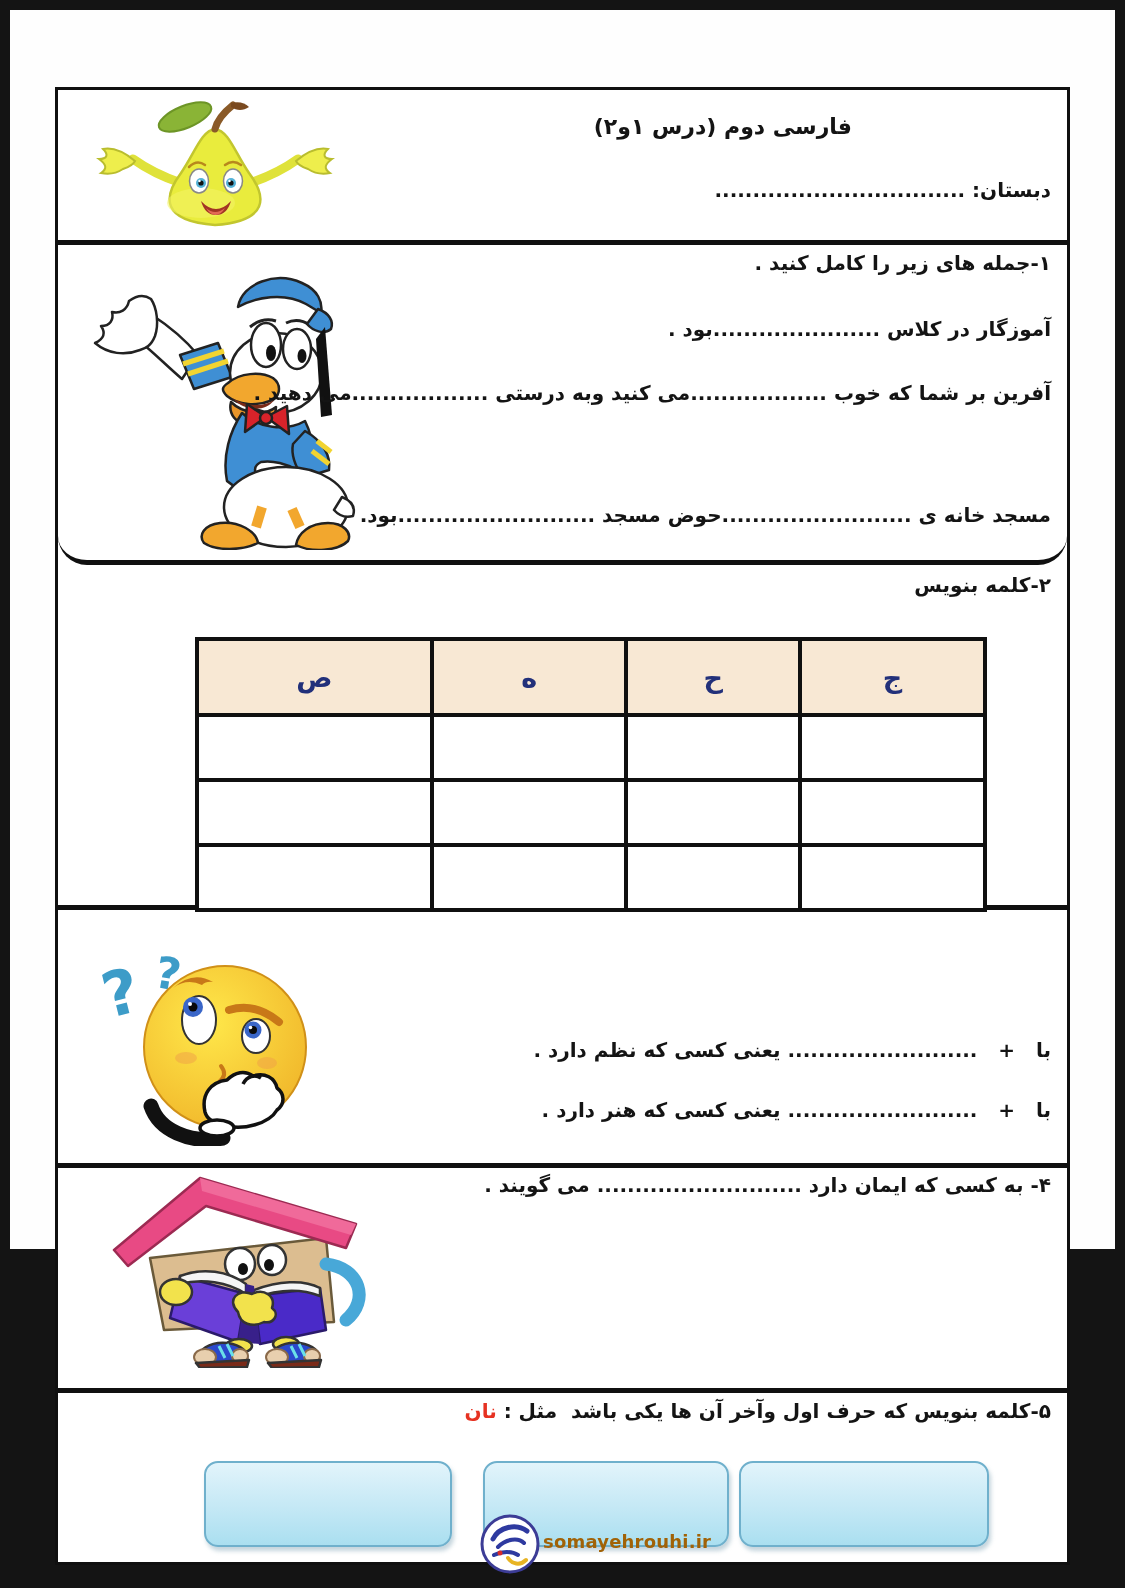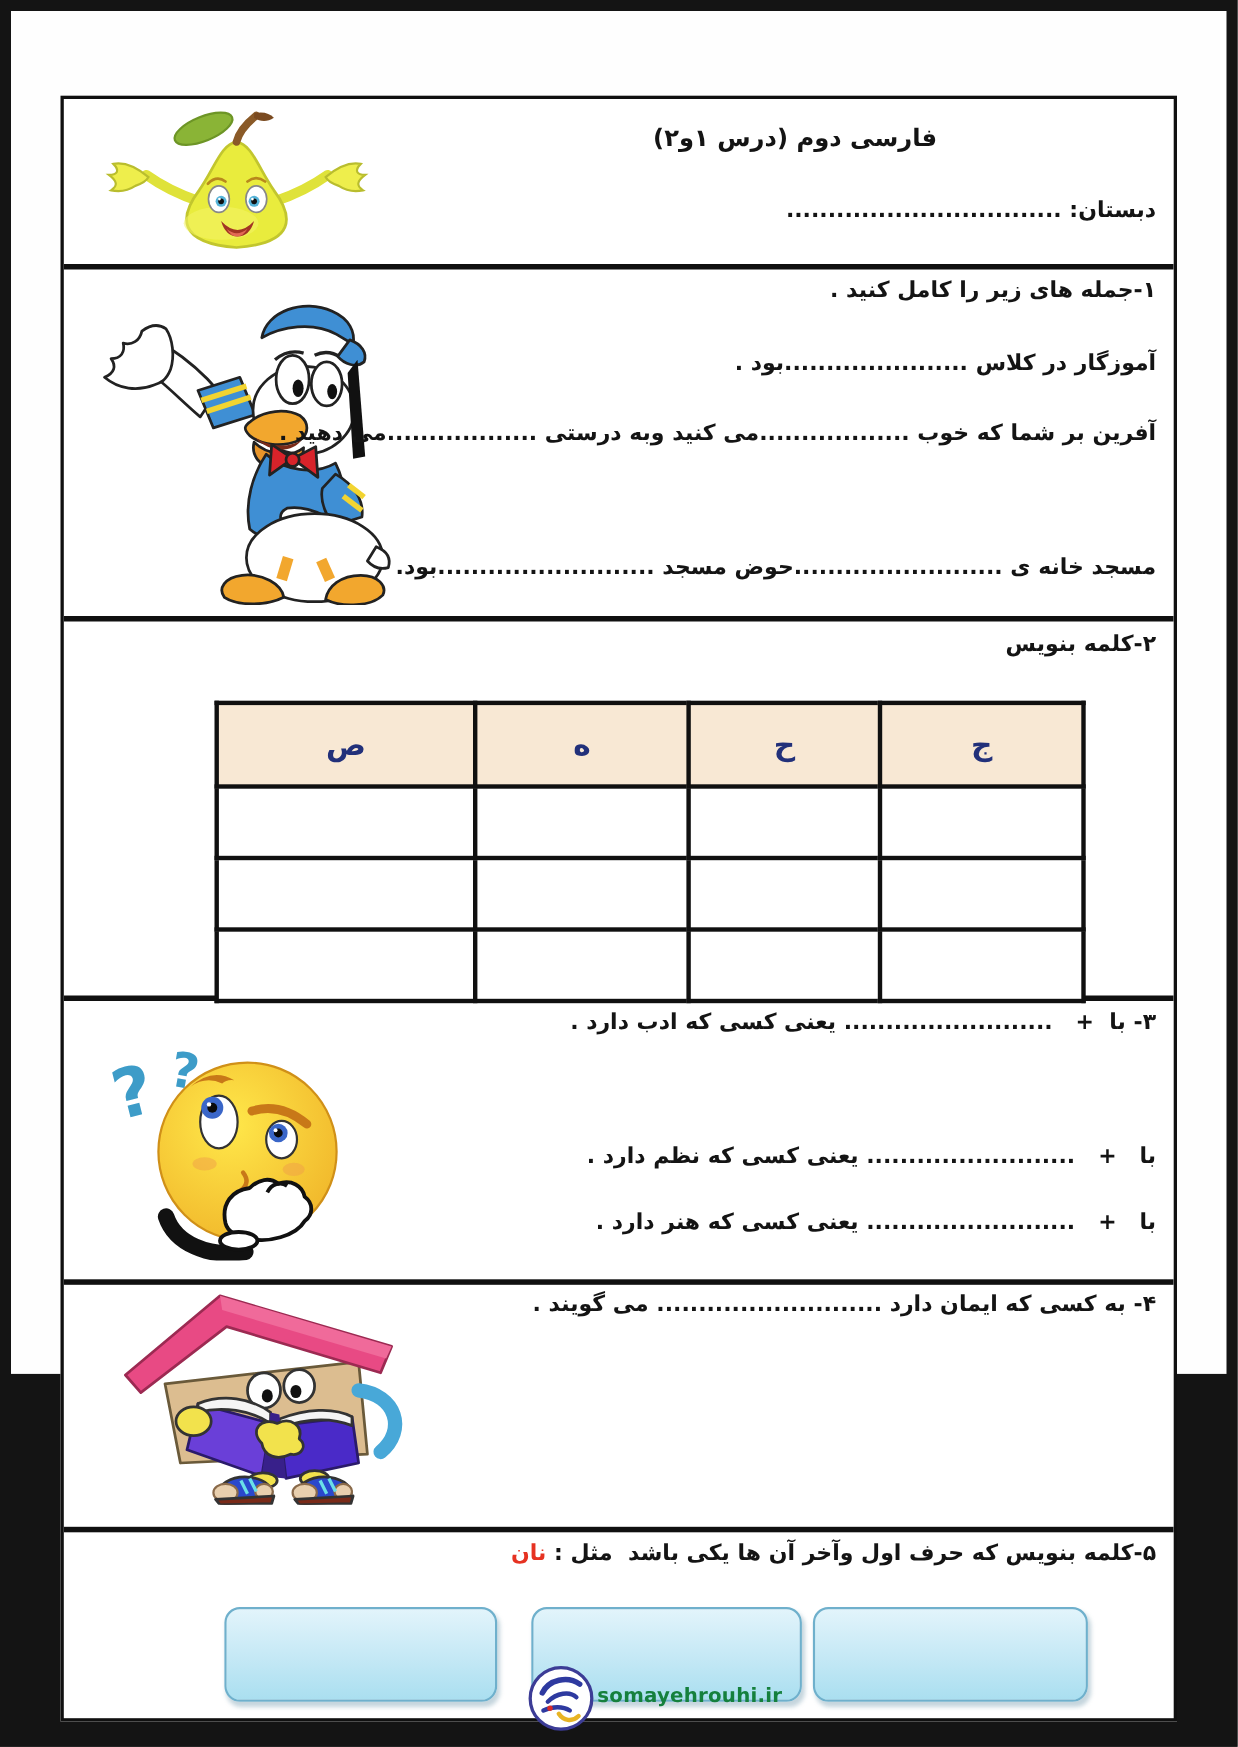--- a/index.html
+++ b/index.html
@@ -3,21 +3,21 @@
 <meta charset="utf-8">
 <style>
   html,body{margin:0;padding:0;background:#333;}
   .page{position:relative;width:1125px;height:1588px;background:#141414;overflow:hidden;
         font-family:"DejaVu Sans",sans-serif;}
   .paper{position:absolute;left:10px;top:10px;width:1105px;height:1239px;background:#fefefe;}
   .sheet{position:absolute;left:45px;top:77px;width:1015px;height:1478px;border:3px solid #101010;
          box-sizing:border-box;background:#fff;overflow:hidden;}
   .sec{position:relative;border-bottom:5px solid #101010;}
   .sec.header{height:150px;}
-  .sec.s1{height:315px;}
+  .sec.s1{height:315px;border-radius:29px;}
   .sec.s2{height:340px;}
   .sec.s3{height:253px;}
   .sec.s4{height:220px;}
   .sec.s5{height:172px;border-bottom:none;text-align:center;}
   .line{position:absolute;right:16px;direction:rtl;font-weight:700;font-size:20px;color:#141414;
         white-space:pre;font-family:"DejaVu Sans",sans-serif;}
   .title{position:absolute;right:215px;top:24px;direction:rtl;font-weight:700;font-size:22px;
          color:#141414;white-space:pre;}
   .illu{position:absolute;}
   .red{color:#e63222;}
@@ -28,21 +28,21 @@
                    text-align:center;vertical-align:middle;}
   .wtable .erow td{height:59px;background:#fff;}
   
   .abox{position:absolute;top:68px;height:82px;border:2px solid #6fb0cc;border-radius:14px;
         background:linear-gradient(180deg,#e2f4fb 0%,#c4e8f5 55%,#aadff0 100%);
         box-shadow:2px 4px 4px rgba(110,150,170,.4);}
   .abox.b1{left:146px;width:244px;}
   .abox.b2{left:425px;width:242px;}
   .abox.b3{left:681px;width:246px;}
   .watermark-text{position:absolute;left:533px;top:1521px;font-size:18px;font-weight:700;
-                  color:#15803d;letter-spacing:.2px;}
+                  color:#a16207;letter-spacing:.2px;}
   .logo{position:absolute;left:468px;top:1502px;}
 </style>
 </head>
 <body>
 
 <div class="page">
  <div class="paper">
   <div class="sheet">
 
     <div class="sec header">
@@ -182,21 +182,20 @@
         <circle cx="157.5" cy="93.5" r="1.8" fill="#fff"></circle>
         <ellipse cx="93" cy="124" rx="11" ry="6" fill="#f0a048" opacity="0.5"></ellipse>
         <ellipse cx="174" cy="129" rx="10" ry="6" fill="#f0a048" opacity="0.5"></ellipse>
         <path d="M128,132 q7,9 -2,16" stroke="#c87818" stroke-width="4" fill="none" stroke-linecap="round"></path>
         <g fill="#fff" stroke="#111" stroke-width="3.5" stroke-linejoin="round">
           <path d="M112,178 C108,160 118,148 134,146 C142,138 152,136 160,142 C172,138 182,144 184,154 C192,160 192,170 184,176 C176,190 150,196 134,192 C122,190 114,186 112,178 Z"></path>
           <path d="M150,150 C154,142 162,140 168,144" fill="none"></path>
           <ellipse cx="124" cy="194" rx="17" ry="8"></ellipse>
         </g>
       </svg>
-      <div class="line" style="top:6px">۳- با  +   ......................... یعنی کسی که ادب دارد .</div>
       <div class="line" style="top:128px">با   +   ......................... یعنی کسی که نظم دارد .</div>
       <div class="line" style="top:188px">با   +   ......................... یعنی کسی که هنر دارد .</div>
     </div>
 
     <div class="sec s4">
       <svg class="illu" style="left:30px;top:4px" width="298" height="196" viewBox="0 0 298 196">
         <g stroke="#333" stroke-width="2.5" stroke-linejoin="round">
           <path d="M62,86 L238,66 L246,150 L76,158 Z" fill="#dcbd90" stroke="#6a5a3a"></path>
           <path d="M238,92 C272,96 282,128 258,148" stroke="#48a8d8" stroke-width="13" fill="none" stroke-linecap="round"></path>
           <path d="M112,6 L268,52 L258,76 L118,34 L40,94 L26,78 Z" fill="#e84a84" stroke="#9c2a52"></path>

